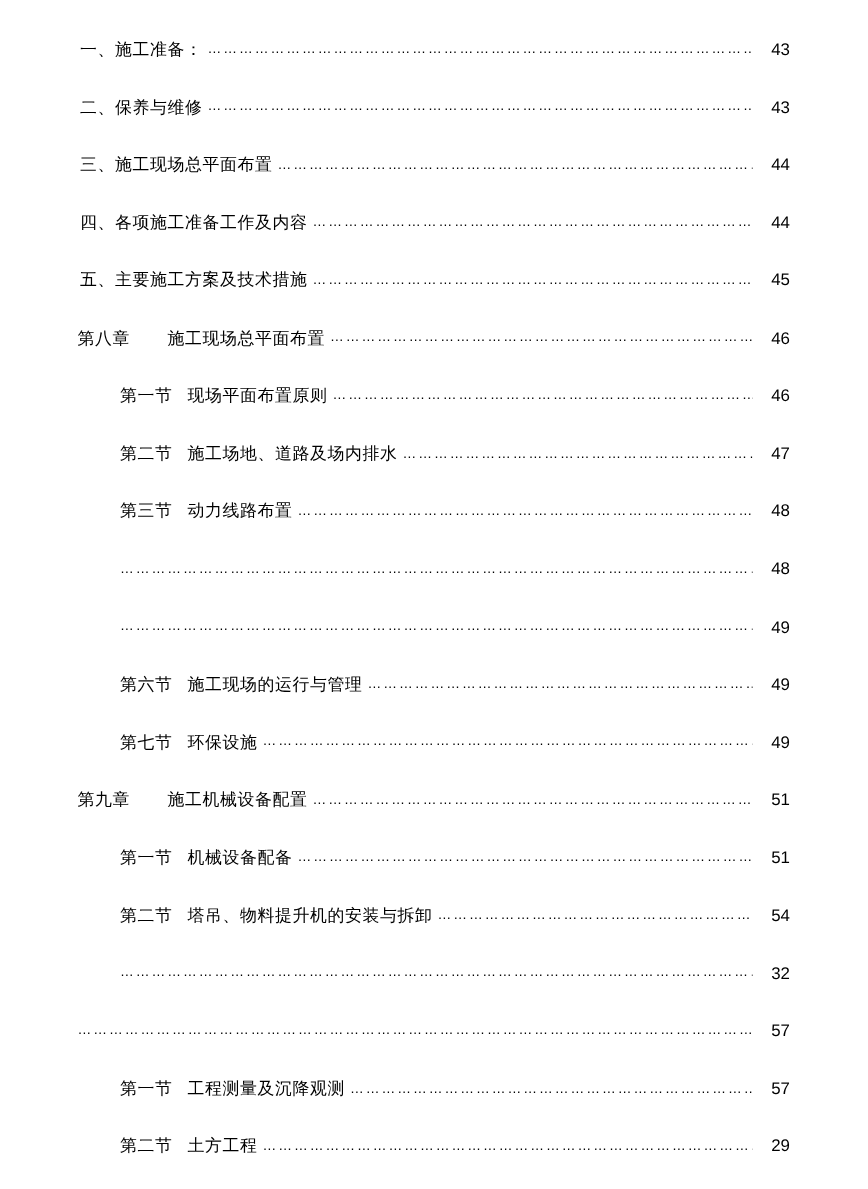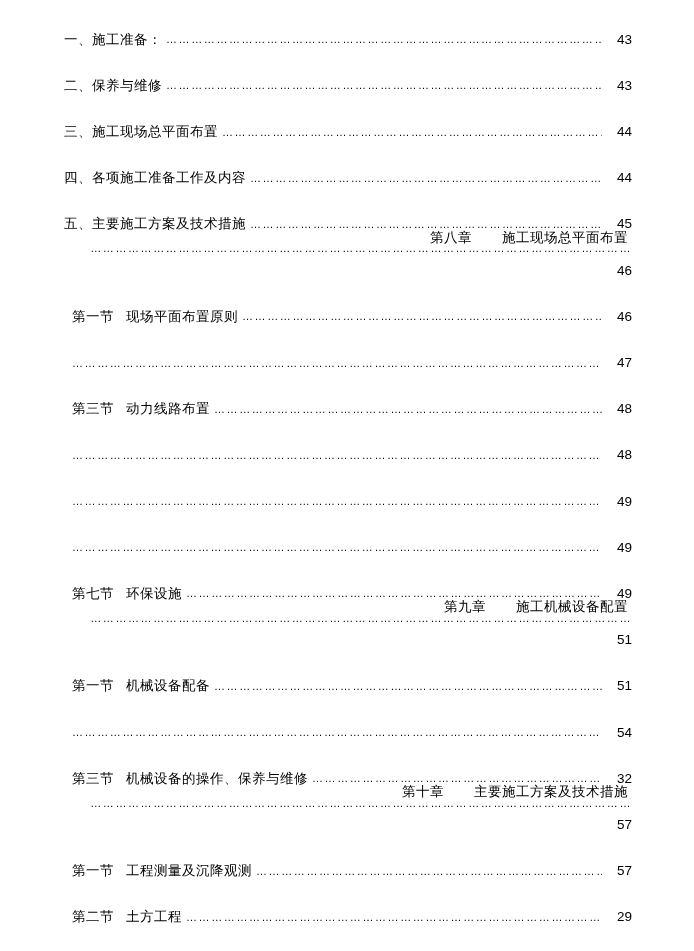--- a/index.html
+++ b/index.html
@@ -51,24 +51,23 @@
     color: #000;
     position: relative;
     top: -1px;
   }
   
   .lvl-sub {      
     padding-left: 64px;
   }
   .lvl-chap {     
     padding-left: 62px;
-    flex-direction: column;
   }
   .lvl-sec {      
-    padding-left: 72px;
+    padding-left: 96px;
   }
   .chap-gap {
     display: inline-block;
     width: 30px;
   }
   .sec-gap {
     display: inline-block;
     width: 12px;
   }
   .right-pad {
@@ -108,66 +107,67 @@
       <span class="label"><span>第八章</span><span class="chap-gap"></span><span>施工现场总平面布置</span></span>
       <span class="dots">…………………………………………………………………………………………………………………</span>
       <span class="num-col">46</span>
     </div>
     <div class="toc-row right-pad lvl-sec">
       <span class="label"><span>第一节</span><span class="sec-gap"></span><span>现场平面布置原则</span></span>
       <span class="dots">…………………………………………………………………………………………………………………</span>
       <span class="num-col">46</span>
     </div>
     <div class="toc-row right-pad lvl-sec">
+      <span class="label"><span>第二节</span><span class="sec-gap"></span><span>施工场地、道路及场内排水</span></span>
       <span class="dots">…………………………………………………………………………………………………………………</span>
       <span class="num-col">47</span>
     </div>
     <div class="toc-row right-pad lvl-sec">
       <span class="label"><span>第三节</span><span class="sec-gap"></span><span>动力线路布置</span></span>
       <span class="dots">…………………………………………………………………………………………………………………</span>
       <span class="num-col">48</span>
     </div>
     <div class="toc-row right-pad lvl-sec">
       <span class="dots">…………………………………………………………………………………………………………………</span>
       <span class="num-col">48</span>
     </div>
     <div class="toc-row right-pad lvl-sec">
       <span class="dots">…………………………………………………………………………………………………………………</span>
       <span class="num-col">49</span>
     </div>
     <div class="toc-row right-pad lvl-sec">
+      <span class="label"><span>第六节</span><span class="sec-gap"></span><span>施工现场的运行与管理</span></span>
       <span class="dots">…………………………………………………………………………………………………………………</span>
       <span class="num-col">49</span>
     </div>
     <div class="toc-row right-pad lvl-sec">
       <span class="label"><span>第七节</span><span class="sec-gap"></span><span>环保设施</span></span>
       <span class="dots">…………………………………………………………………………………………………………………</span>
       <span class="num-col">49</span>
     </div>
     <div class="toc-row right-pad lvl-chap">
       <span class="label"><span>第九章</span><span class="chap-gap"></span><span>施工机械设备配置</span></span>
       <span class="dots">…………………………………………………………………………………………………………………</span>
       <span class="num-col">51</span>
     </div>
     <div class="toc-row right-pad lvl-sec">
       <span class="label"><span>第一节</span><span class="sec-gap"></span><span>机械设备配备</span></span>
       <span class="dots">…………………………………………………………………………………………………………………</span>
       <span class="num-col">51</span>
     </div>
     <div class="toc-row right-pad lvl-sec">
+      <span class="label"><span>第二节</span><span class="sec-gap"></span><span>塔吊、物料提升机的安装与拆卸</span></span>
       <span class="dots">…………………………………………………………………………………………………………………</span>
       <span class="num-col">54</span>
     </div>
     <div class="toc-row right-pad lvl-sec">
-      <span class="label"><span>第三节</span><span class="sec-gap"></span><span>机械设备的操作、保养与维修</span></span>
       <span class="dots">…………………………………………………………………………………………………………………</span>
       <span class="num-col">32</span>
     </div>
     <div class="toc-row right-pad lvl-chap">
-      <span class="label"><span>第十章</span><span class="chap-gap"></span><span>主要施工方案及技术措施</span></span>
       <span class="dots">…………………………………………………………………………………………………………………</span>
       <span class="num-col">57</span>
     </div>
     <div class="toc-row right-pad lvl-sec">
       <span class="label"><span>第一节</span><span class="sec-gap"></span><span>工程测量及沉降观测</span></span>
       <span class="dots">…………………………………………………………………………………………………………………</span>
       <span class="num-col">57</span>
     </div>
     <div class="toc-row right-pad lvl-sec">
       <span class="label"><span>第二节</span><span class="sec-gap"></span><span>土方工程</span></span>

